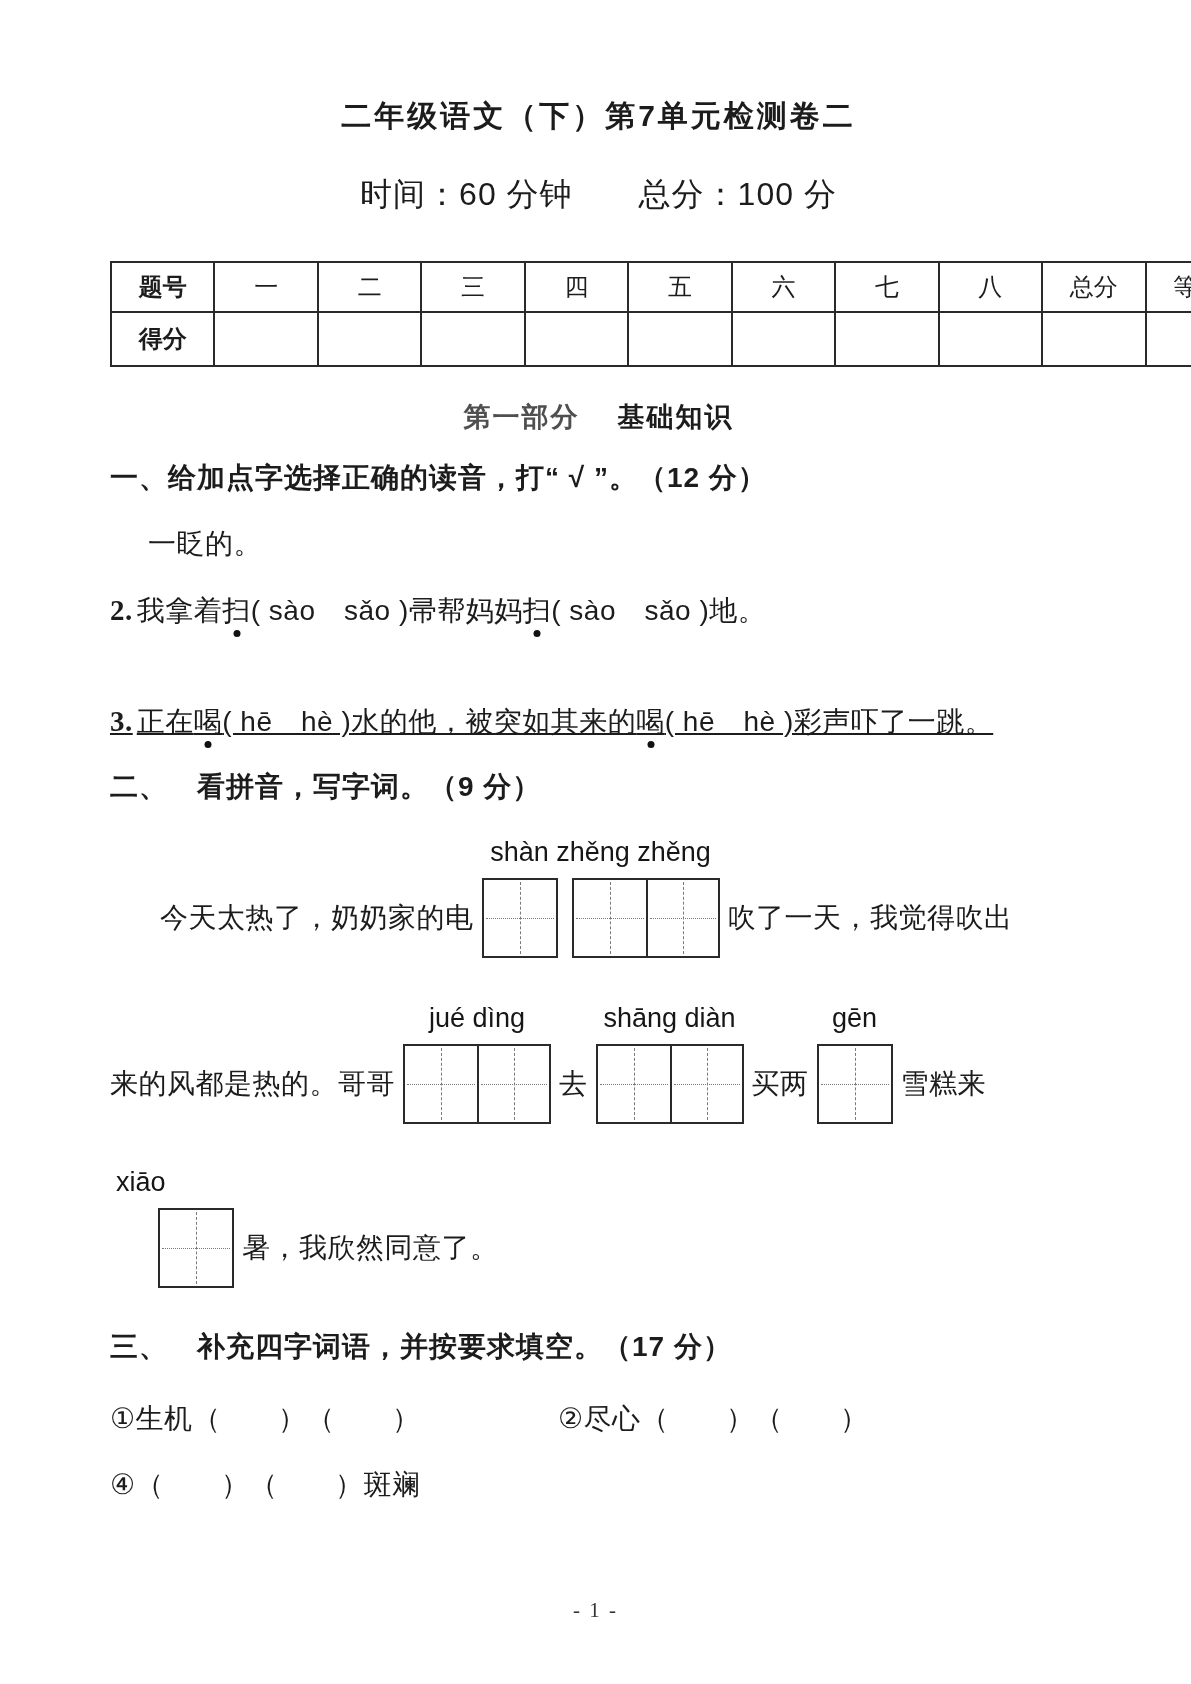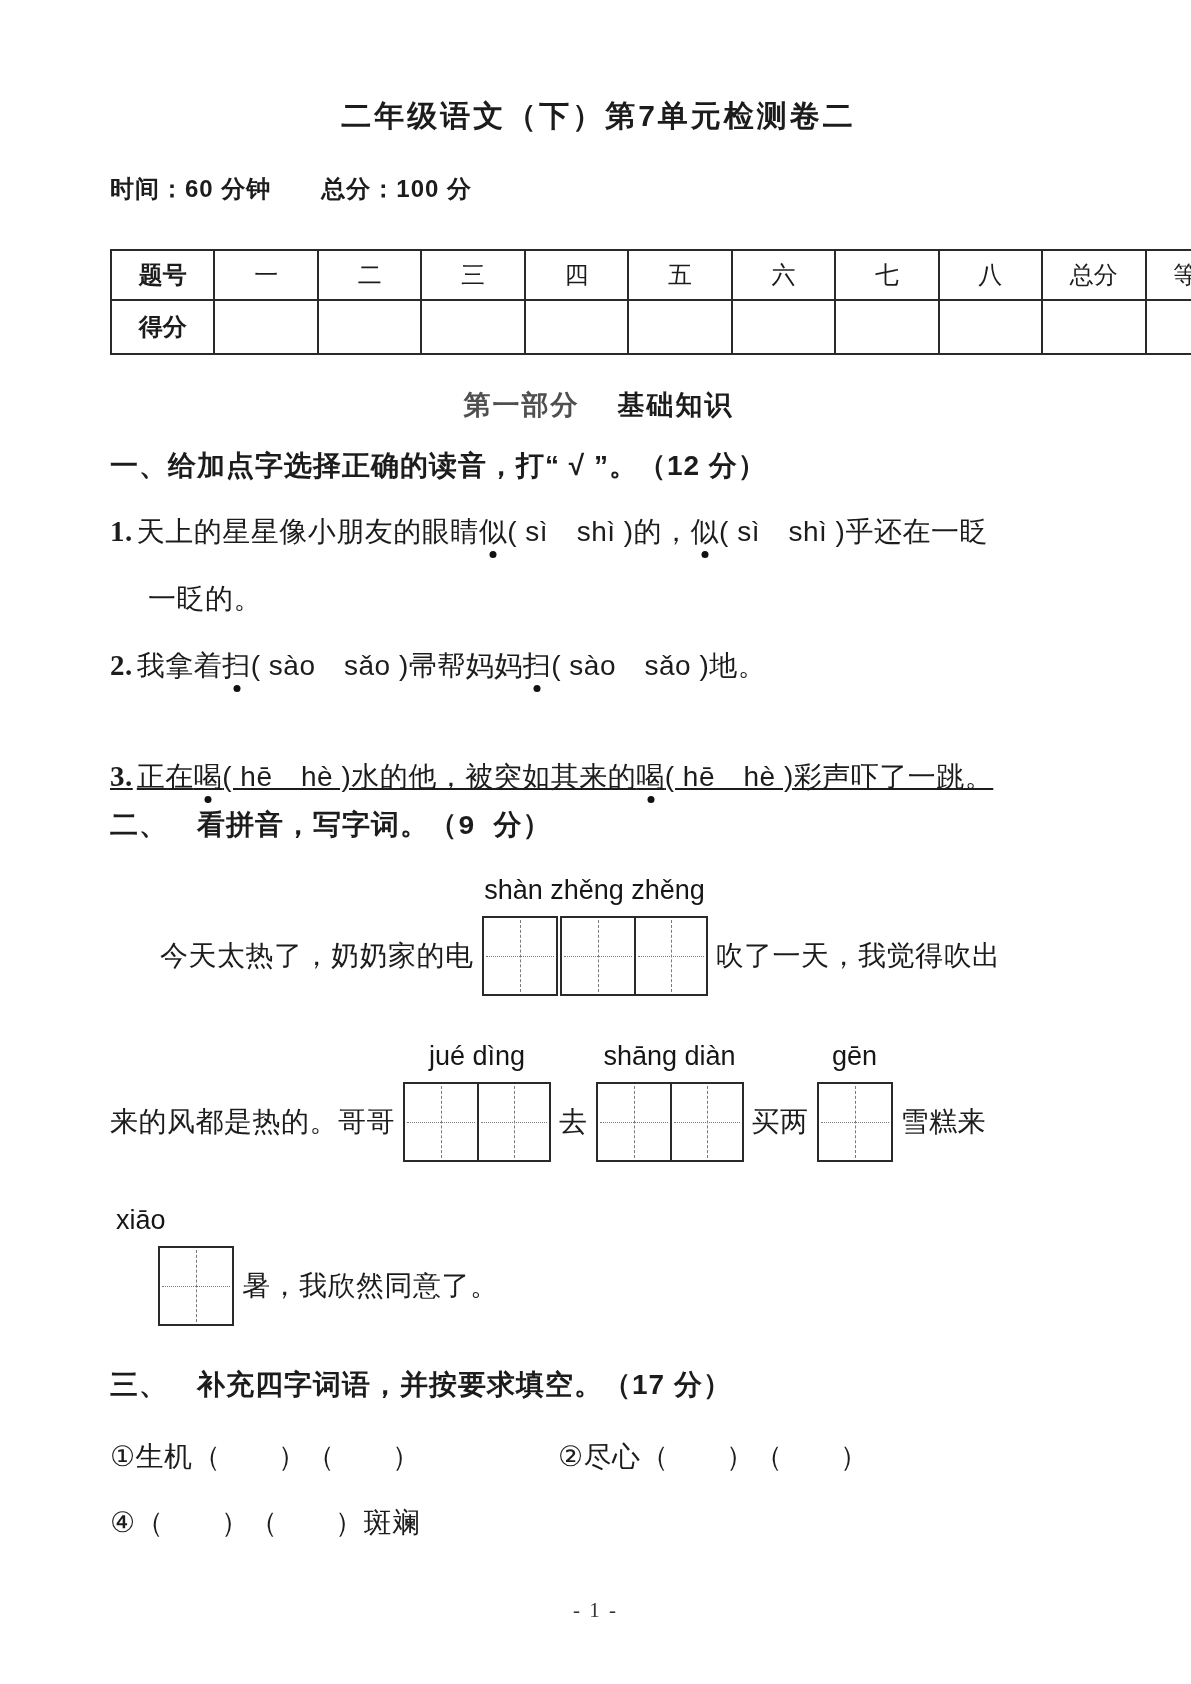--- a/index.html
+++ b/index.html
@@ -15,24 +15,24 @@
   .page { padding: 0 104px 0 110px; }
 
   .title {
     text-align: center;
     padding-top: 96px;
     font-size: 30px;
     font-weight: bold;
     letter-spacing: 3px;
   }
   .info {
-    text-align: left;
+    text-align: center;
     margin-top: 36px;
-    font-size: 24px;
-    font-weight: bold;
+    font-size: 32px;
+    font-weight: normal;
     letter-spacing: 1px;
   }
 
   table.score-table {
     margin-top: 44px;
     border-collapse: collapse;
     width: 1140px;
     table-layout: fixed;
   }
   table.score-table td {
@@ -53,21 +53,21 @@
     letter-spacing: 2px;
   }
   .part-name { color: #4f4f4f; margin-right: 38px; }
 
   .sec-heading {
     font-size: 28px;
     font-weight: bold;
     letter-spacing: 1px;
   }
   .sec-heading.s1 { margin-top: 24px; }
-  .sec-heading.s2 { margin-top: 9px; font-family: Liberation Mono, monospace; }
+  .sec-heading.s2 { margin-top: 26px; }
   .sec-heading.s3 { margin-top: 40px; }
 
   .q-line {
     font-size: 28px;
     line-height: 40px;
     margin-top: 26px;
     letter-spacing: 0.5px;
   }
   .q-line.cont { padding-left: 38px; margin-top: 27px; }
   .q-line.q3 { margin-top: 70px; text-decoration: underline; }
@@ -93,21 +93,21 @@
     align-items: center;
     font-size: 28px;
     letter-spacing: 0.5px;
   }
   .fill-row .txt { white-space: nowrap; }
   .row-1 { margin-top: 72px; padding-left: 50px; }
   .row-2 { margin-top: 86px; }
   .row-3 { margin-top: 84px; }
 
   .box-group { position: relative; display: flex; margin: 0 8px; border-radius: 24px; }
-  .box-pair { position: relative; display: flex; gap: 2px; margin: 0 8px; }
+  .box-pair { position: relative; display: flex; gap: 14px; margin: 0 8px; }
   .pinyin-label {
     position: absolute;
     bottom: 100%;
     margin-bottom: 10px;
     left: 0; right: 0;
     text-align: center;
     font-size: 27px;
     font-weight: normal;
     letter-spacing: 0;
     white-space: nowrap;
@@ -190,23 +190,20 @@
     </tr>
   </tbody>
     </table>
 
   <div class="part-heading">
     <span class="part-name">第一部分</span><span>基础知识</span>
   </div>
 
   <div class="sec-heading s1">一、给加点字选择正确的读音，打“ √ ”。（12 分）</div>
 
-  <div class="q-line">
-    <span class="q-num">1.</span><span>天上的星星像小朋友的眼睛</span><span class="dotted">似</span><span>( sì　shì )的，</span><span class="dotted">似</span><span>( sì　shì )乎还在一眨</span>
-  </div>
   <div class="q-line cont">一眨的。</div>
 
   <div class="q-line">
     <span class="q-num">2.</span><span>我拿着</span><span class="dotted">扫</span><span>( sào　sǎo )帚帮妈妈</span><span class="dotted">扫</span><span>( sào　sǎo )地。</span>
   </div>
 
   <div class="q-line q3">
     <span class="q-num">3.</span><span>正在</span><span class="dotted">喝</span><span>( hē　hè )水的他，被突如其来的</span><span class="dotted">喝</span><span>( hē　hè )彩声吓了一跳。</span>
   </div>
 

